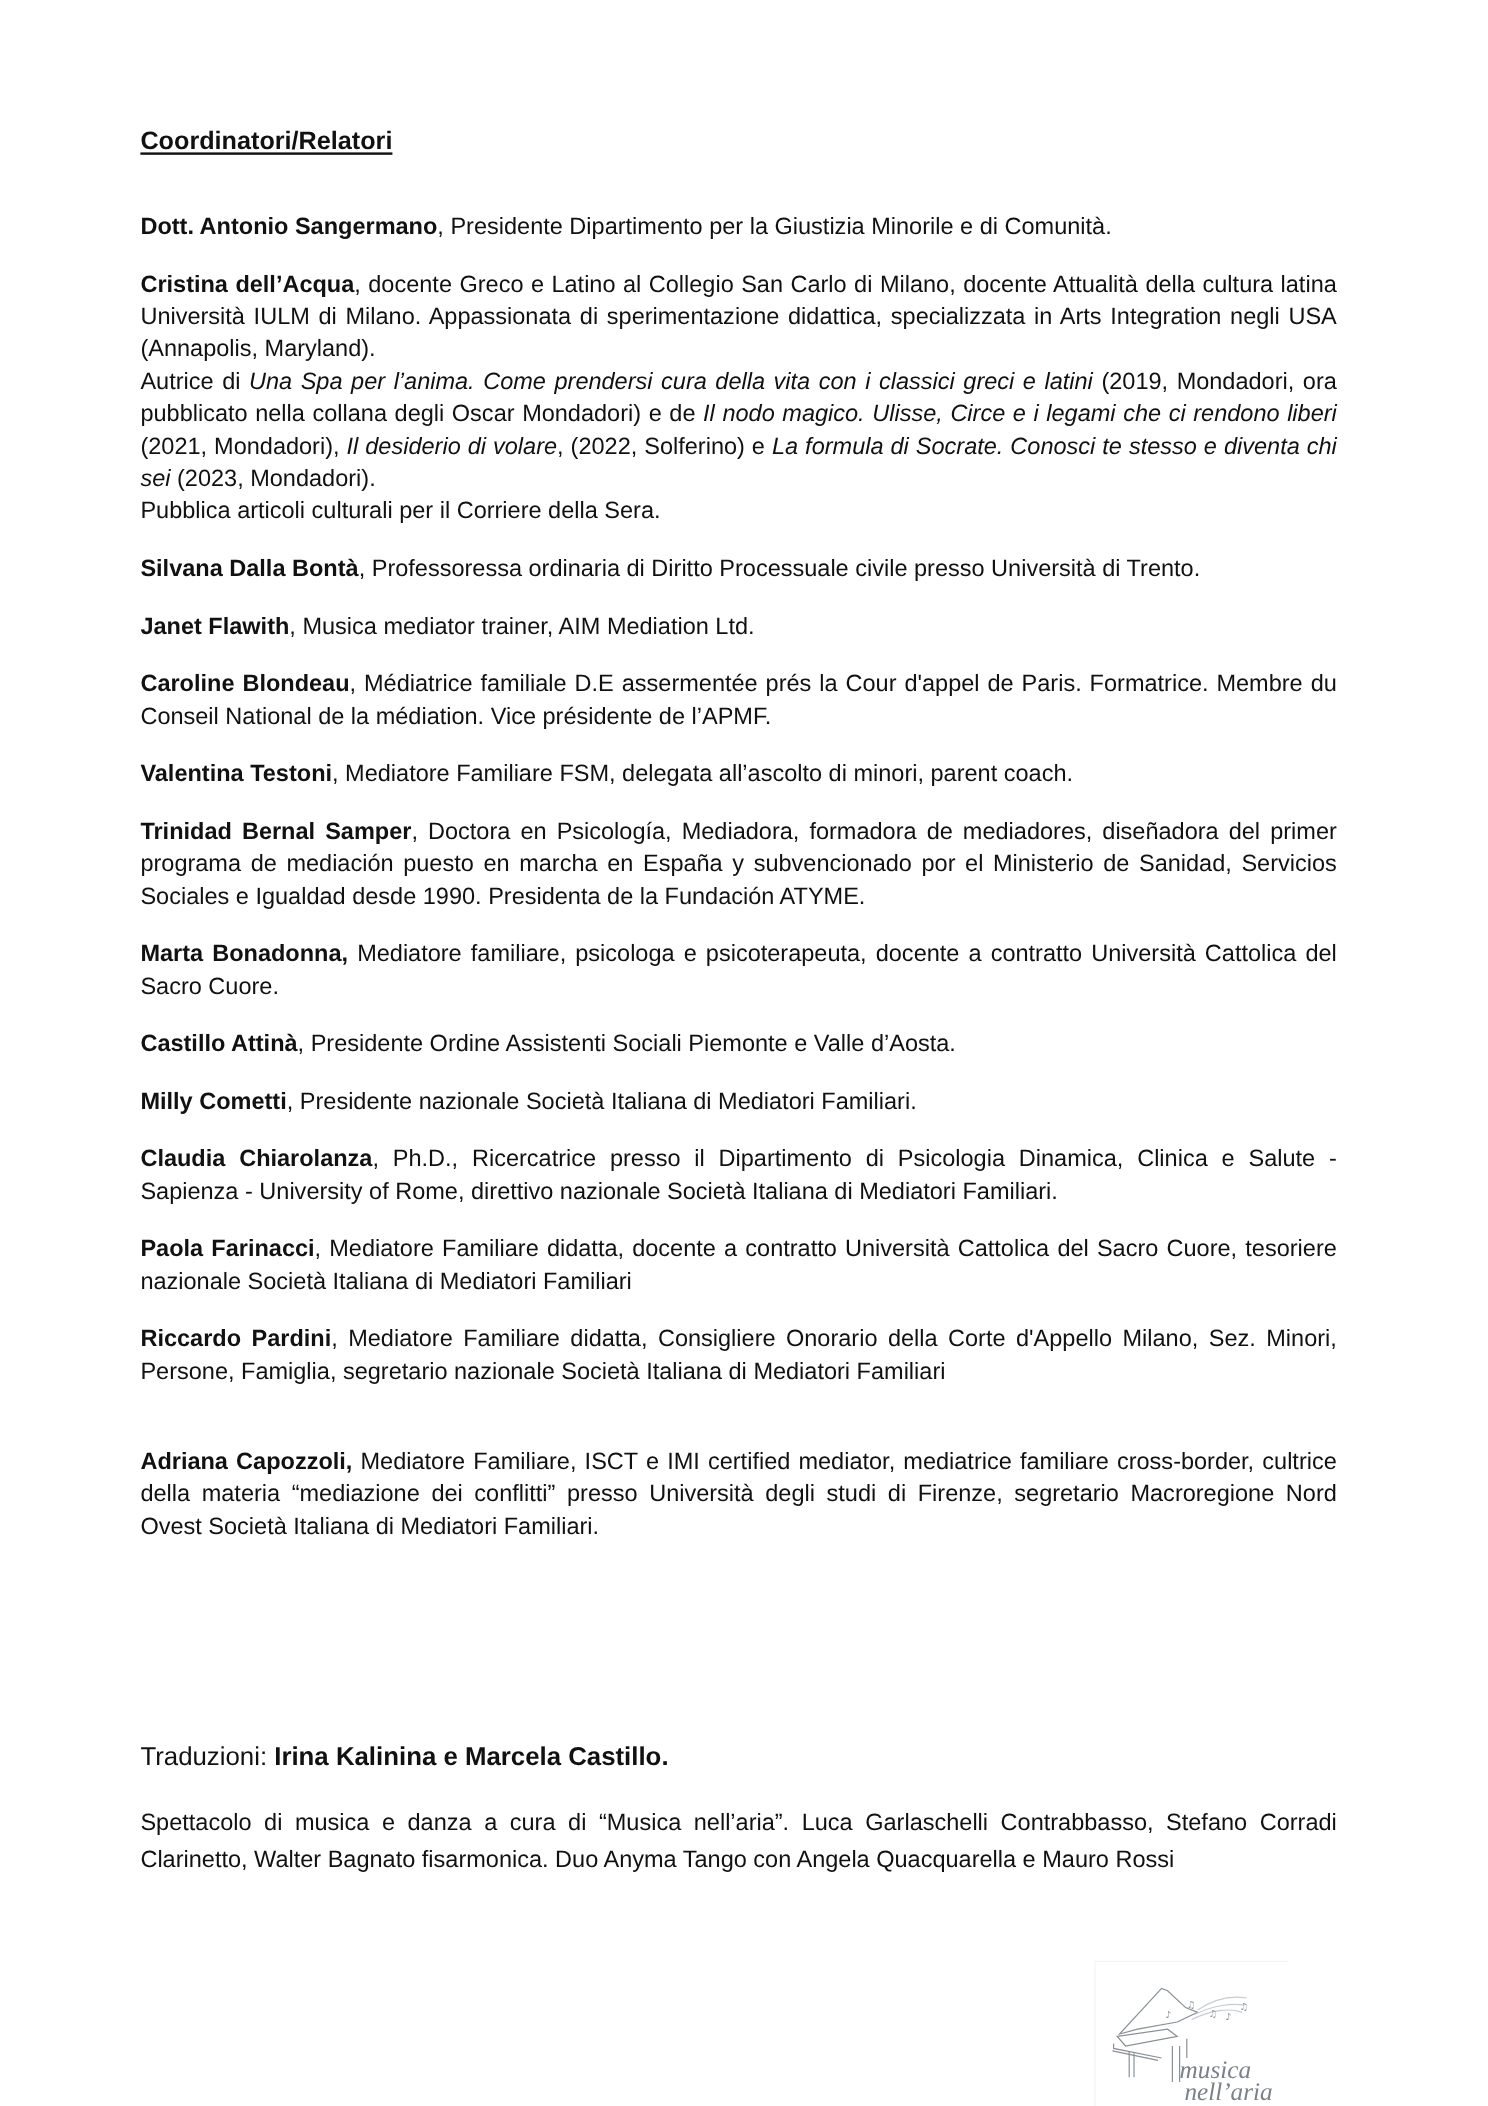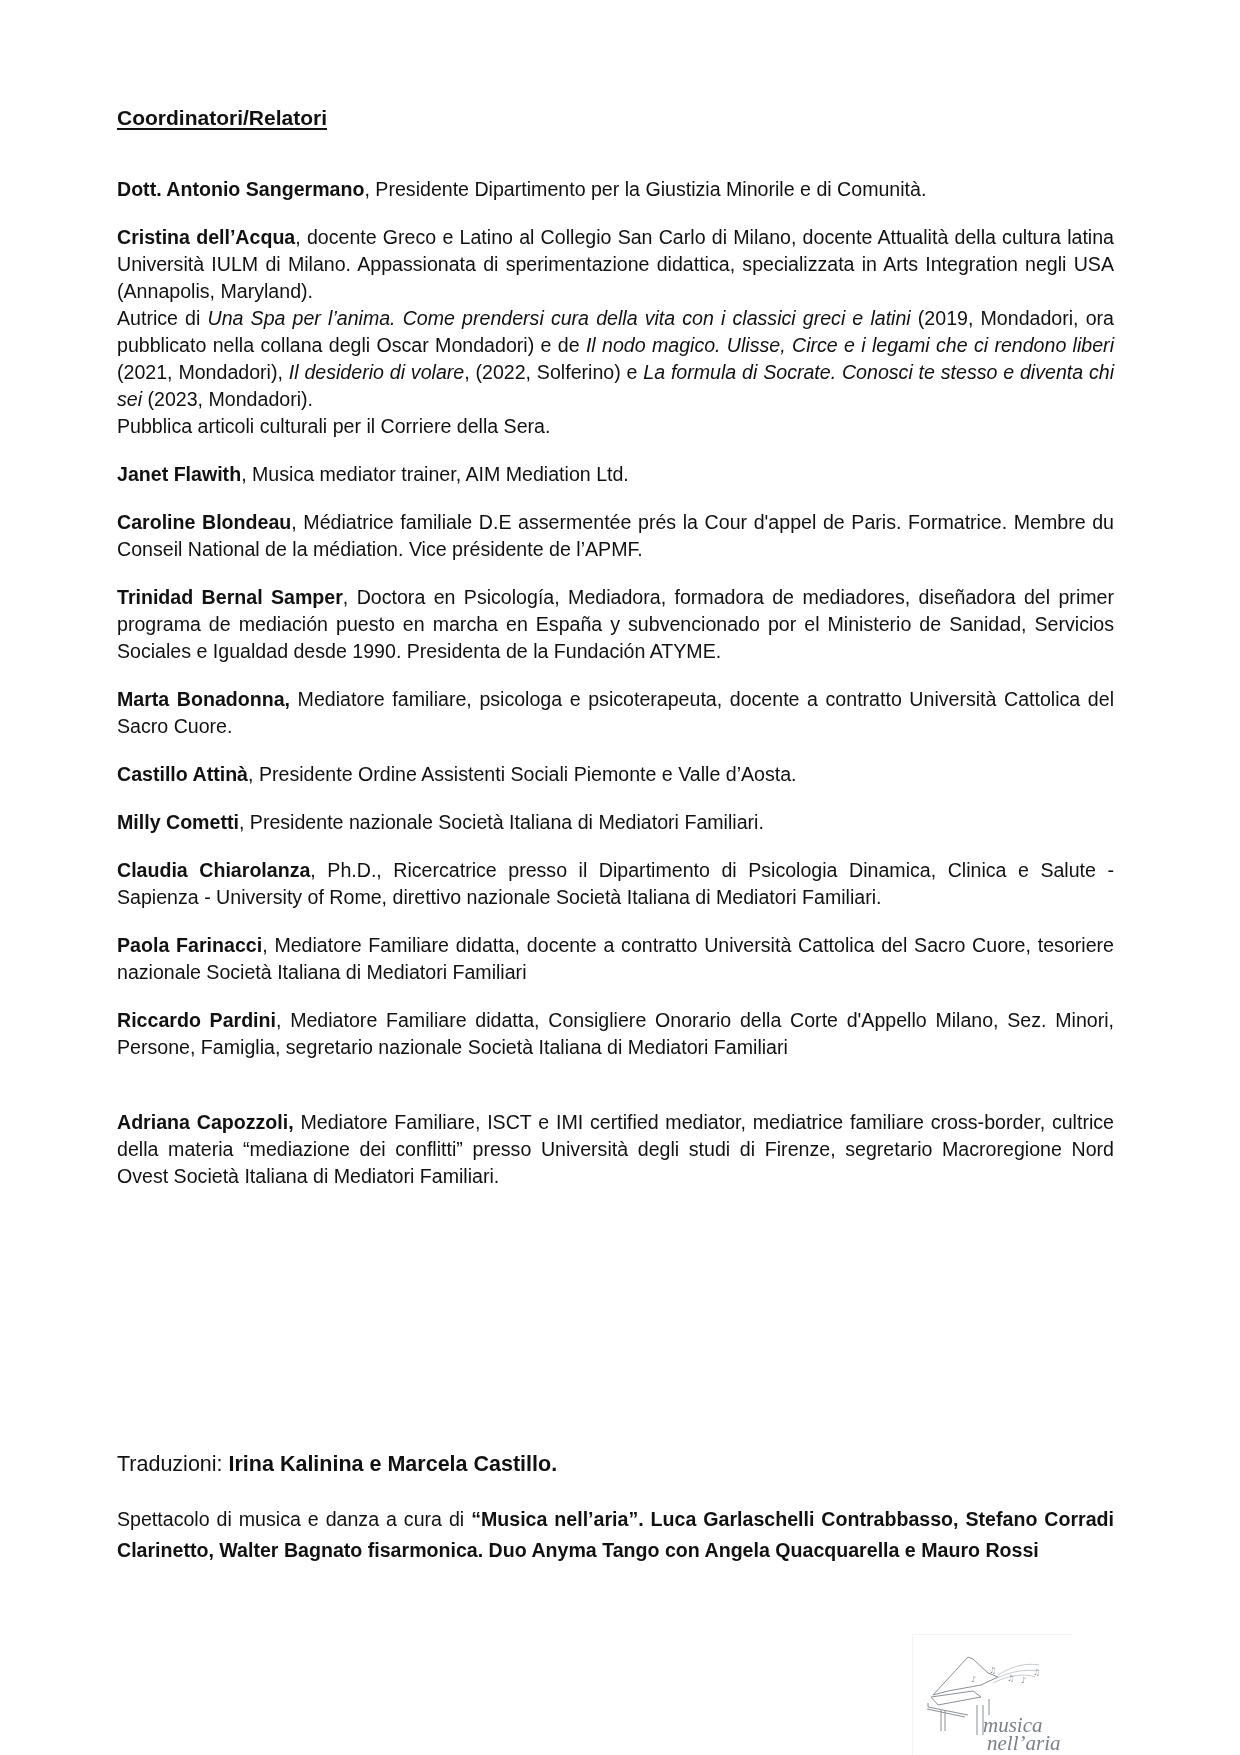--- a/index.html
+++ b/index.html
@@ -10,40 +10,42 @@
            text-decoration: underline; text-underline-offset: 3px; margin: 0; }
   .entries { position: absolute; top: 176px; left: 0; width: 997px; }
   .entry { font-size: 19.6px; line-height: 27px; text-align: justify; margin: 0 0 21px 0; }
   .entry b { font-weight: bold; }
   .entry i { font-style: italic; }
   .entry.gap-lg { margin-top: 48px; }
   .translations { position: absolute; top: 1452px; left: 0; font-size: 21.5px; margin: 0; }
   .translations b { font-weight: bold; }
   .show { position: absolute; top: 1504px; left: 0; width: 997px; font-size: 19.6px;
           line-height: 31px; text-align: justify; margin: 0; }
-  .show b { font-weight: bold; }
+  .show b { font-weight: normal; }
   .logo { position: absolute; left: 912px; top: 1634px; width: 160px; height: 121px;
           border-left: 1px solid #f3f3f3; border-top: 1px solid #f3f3f3; background: #fff; }
   .logo svg { position: absolute; left: 0; top: 0; }
   .logo-text { position: absolute; left: 70px; font-family: "Liberation Serif", serif;
                font-style: italic; color: #7a8188; font-size: 21px; }
   .logo-text.l1 { top: 78px; }
   .logo-text.l2 { top: 96px; left: 74px; }
 </style>
 </head>
 <body>
 
 <div class="page">
   <h1 class="title">Coordinatori/Relatori</h1>
 
   <div class="entries" id="entries">
       <p class="entry"><b>Dott. Antonio Sangermano</b><span>, Presidente Dipartimento per la Giustizia Minorile e di Comunità.</span></p>
       <p class="entry"><b>Cristina dell’Acqua</b><span>, docente Greco e Latino al Collegio San Carlo di Milano, docente Attualità della cultura latina Università IULM di Milano. Appassionata di sperimentazione didattica, specializzata in Arts Integration negli USA (Annapolis, Maryland).</span><br><span>Autrice di </span><i>Una Spa per l’anima. Come prendersi cura della vita con i classici greci e latini</i><span> (2019, Mondadori, ora pubblicato nella collana degli Oscar Mondadori) e de </span><i>Il nodo magico. Ulisse, Circe e i legami che ci rendono liberi</i><span> (2021, Mondadori), </span><i>Il desiderio di volare</i><span>, (2022, Solferino) e </span><i>La formula di Socrate. Conosci te stesso e diventa chi sei</i><span> (2023, Mondadori).</span><br><span>Pubblica articoli culturali per il Corriere della Sera.</span></p>
+      <p class="entry"><b>Silvana Dalla Bontà</b><span>, Professoressa ordinaria di Diritto Processuale civile presso Università di Trento.</span></p>
       <p class="entry"><b>Janet Flawith</b><span>, Musica mediator trainer, AIM Mediation Ltd.</span></p>
       <p class="entry"><b>Caroline Blondeau</b><span>, Médiatrice familiale D.E assermentée prés la Cour d'appel de Paris. Formatrice. Membre du Conseil National de la médiation. Vice présidente de l’APMF.</span></p>
+      <p class="entry"><b>Valentina Testoni</b><span>, Mediatore Familiare FSM, delegata all’ascolto di minori, parent coach.</span></p>
       <p class="entry"><b>Trinidad Bernal Samper</b><span>, Doctora en Psicología, Mediadora, formadora de mediadores, diseñadora del primer programa de mediación puesto en marcha en España y subvencionado por el Ministerio de Sanidad, Servicios Sociales e Igualdad desde 1990. Presidenta de la Fundación ATYME.</span></p>
       <p class="entry"><b>Marta Bonadonna,</b><span> Mediatore familiare, psicologa e psicoterapeuta, docente a contratto Università Cattolica del Sacro Cuore.</span></p>
       <p class="entry"><b>Castillo Attinà</b><span>, Presidente Ordine Assistenti Sociali Piemonte e Valle d’Aosta.</span></p>
       <p class="entry"><b>Milly Cometti</b><span>, Presidente nazionale Società Italiana di Mediatori Familiari.</span></p>
       <p class="entry"><b>Claudia Chiarolanza</b><span>, Ph.D., Ricercatrice presso il Dipartimento di Psicologia Dinamica, Clinica e Salute - Sapienza - University of Rome, direttivo nazionale Società Italiana di Mediatori Familiari.</span></p>
       <p class="entry"><b>Paola Farinacci</b><span>, Mediatore Familiare didatta, docente a contratto Università Cattolica del Sacro Cuore, tesoriere nazionale Società Italiana di Mediatori Familiari</span></p>
       <p class="entry"><b>Riccardo Pardini</b><span>, Mediatore Familiare didatta, Consigliere Onorario della Corte d'Appello Milano, Sez. Minori, Persone, Famiglia, segretario nazionale Società Italiana di Mediatori Familiari</span></p>
       <p class="entry gap-lg"><b>Adriana Capozzoli,</b><span> Mediatore Familiare, ISCT e IMI certified mediator, mediatrice familiare cross-border, cultrice della materia “mediazione dei conflitti” presso Università degli studi di Firenze, segretario Macroregione Nord Ovest Società Italiana di Mediatori Familiari.</span></p>
     </div>
 

